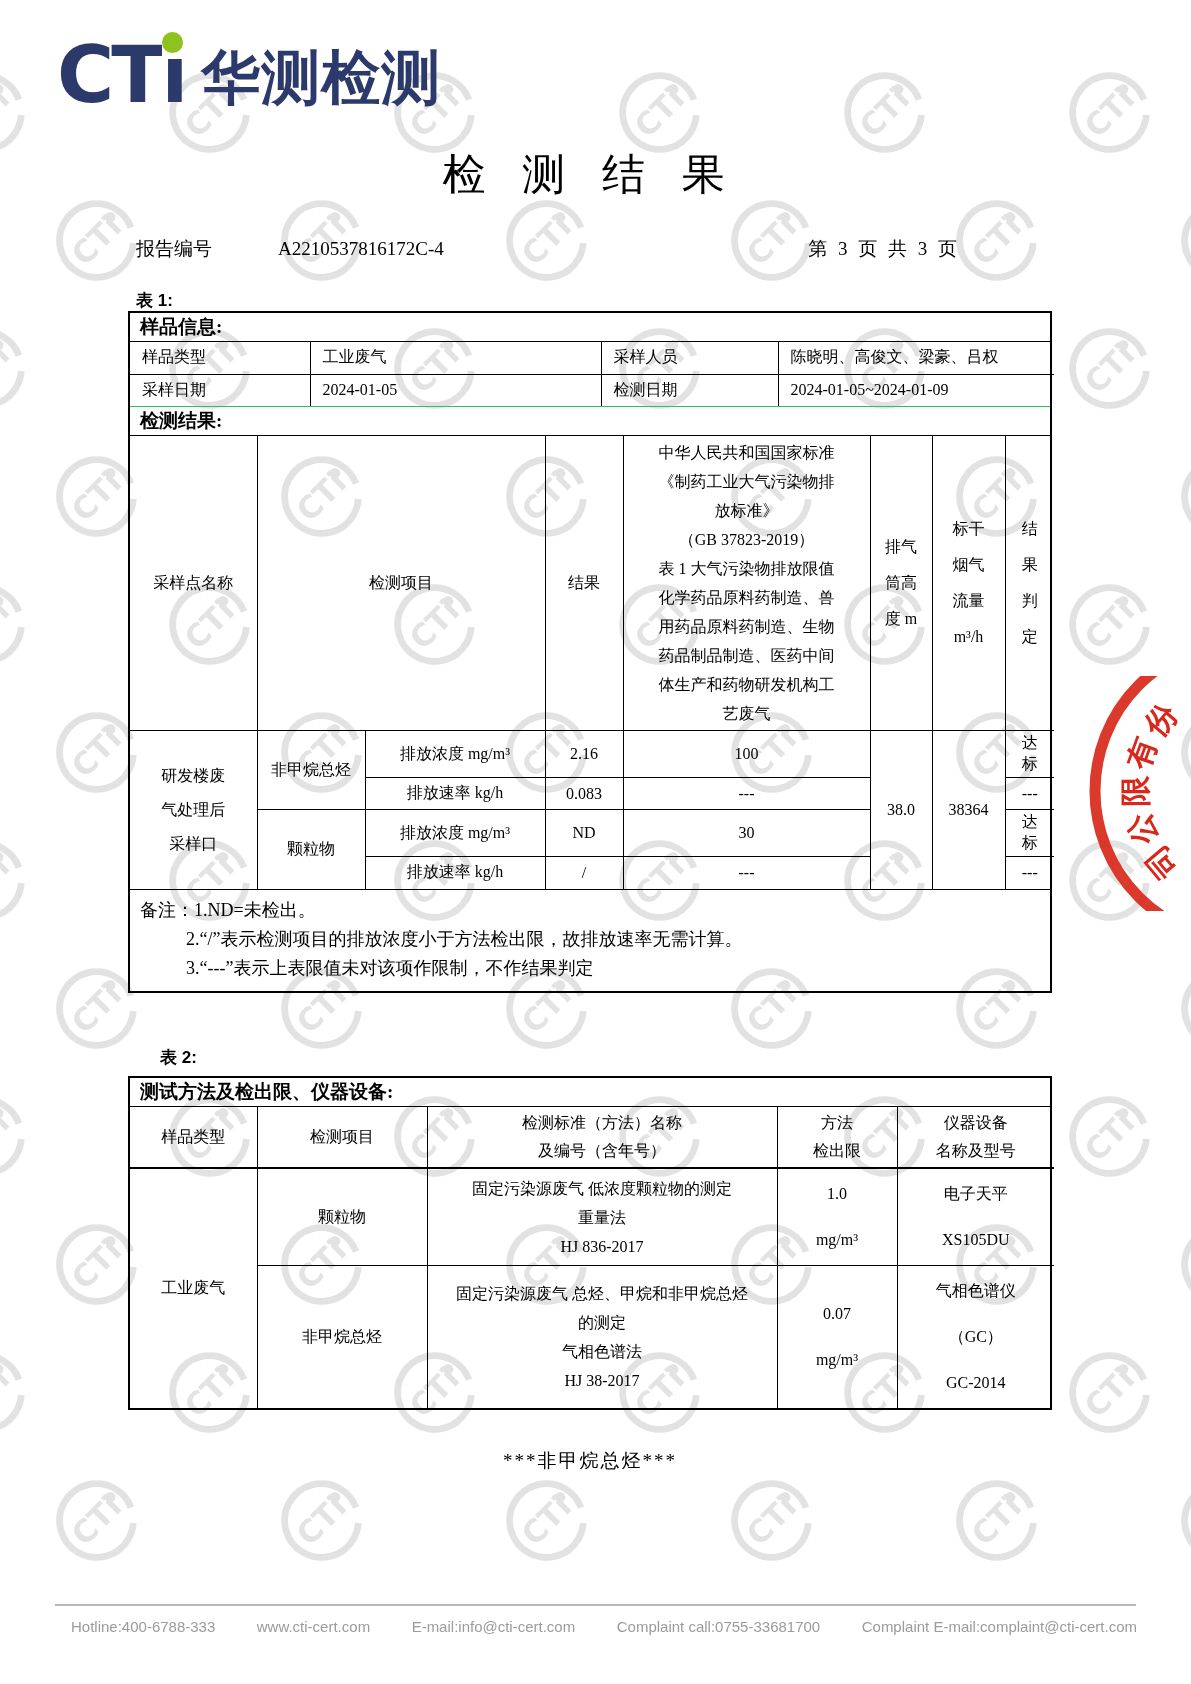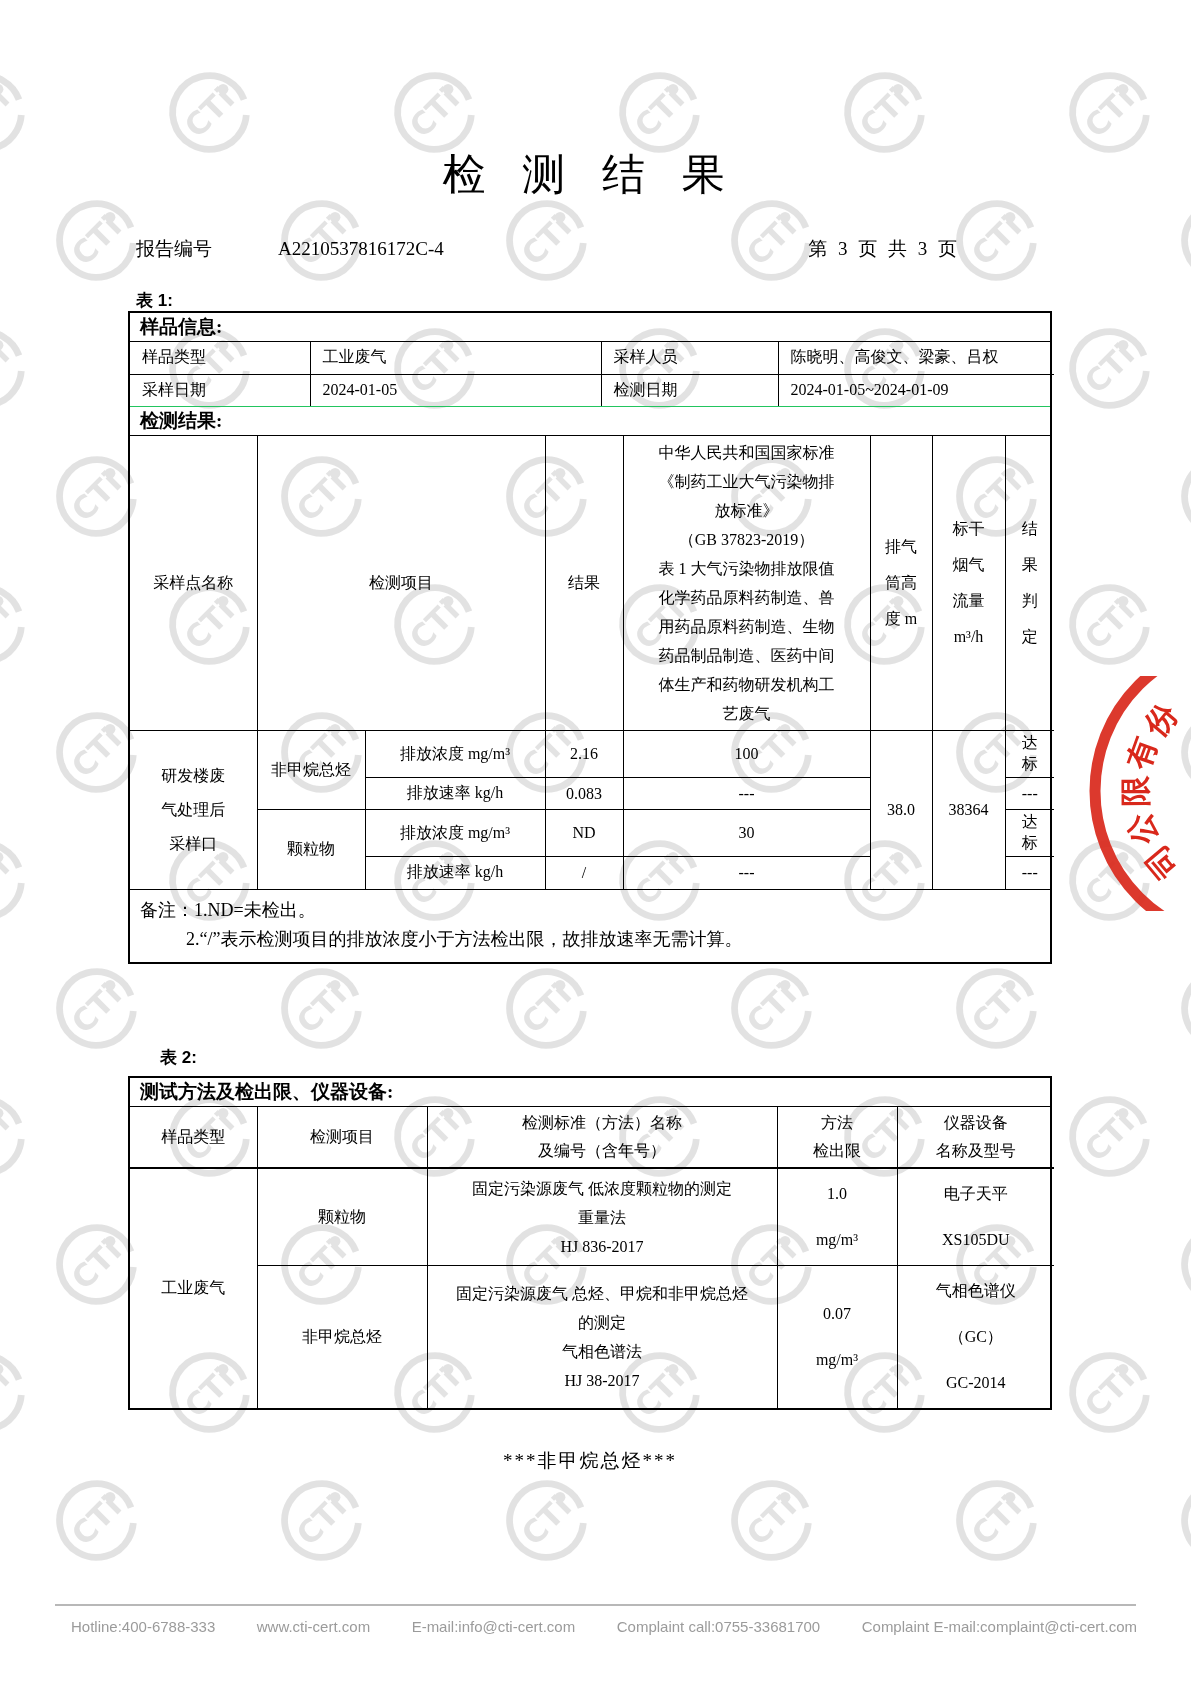--- a/index.html
+++ b/index.html
@@ -576,20 +576,27 @@
           <circle cx="50" cy="50" r="38" fill="none" stroke="#dcdcdc" stroke-width="7" stroke-dasharray="205 16" transform="rotate(30 50 50)"></circle>
           <g transform="rotate(-45 50 50)">
             <text x="50" y="61" text-anchor="middle" font-size="32" font-weight="bold" fill="#dddddd" font-family="'DejaVu Sans',sans-serif">CTi</text>
           </g>
           <circle cx="64" cy="26" r="5.5" fill="#dddddd"></circle>
         </svg></div>
     </div>
 
   <div class="content">
 
+    <div class="logo">
+      <div class="logo-cti">
+        <span>CT</span>
+          <span class="logo-i"><span>i</span><span class="logo-i-cover"></span><span class="logo-i-dot"></span></span>
+      </div>
+      <div class="logo-cn">华测检测</div>
+    </div>
 
     <div class="title">检 测 结 果</div>
 
     <div class="report-line">
       <span class="rpt-label">报告编号</span>
       <span class="rpt-no">A2210537816172C-4</span>
       <span class="rpt-page">第 3 页 共 3 页</span>
     </div>
 
     <div class="tbl-caption cap1">表 1:</div>
@@ -691,20 +698,21 @@
           <td>---</td>
         </tr>
       </tbody>
         </table>
 
       <div class="notes">
         <div>
           <span>备注：</span><span>1.ND=未检出。</span>
         </div>
         <div class="note-ind">2.“/”表示检测项目的排放浓度小于方法检出限，故排放速率无需计算。</div>
+        <div class="note-ind">3.“---”表示上表限值未对该项作限制，不作结果判定</div>
       </div>
     </div>
 
     <div class="tbl-caption cap2">表 2:</div>
     <div class="tbl-box box2">
       <div class="strip">测试方法及检出限、仪器设备:</div>
       <table class="m-tbl">
         <colgroup>
             <col style="width:127px">
             <col style="width:170px">

